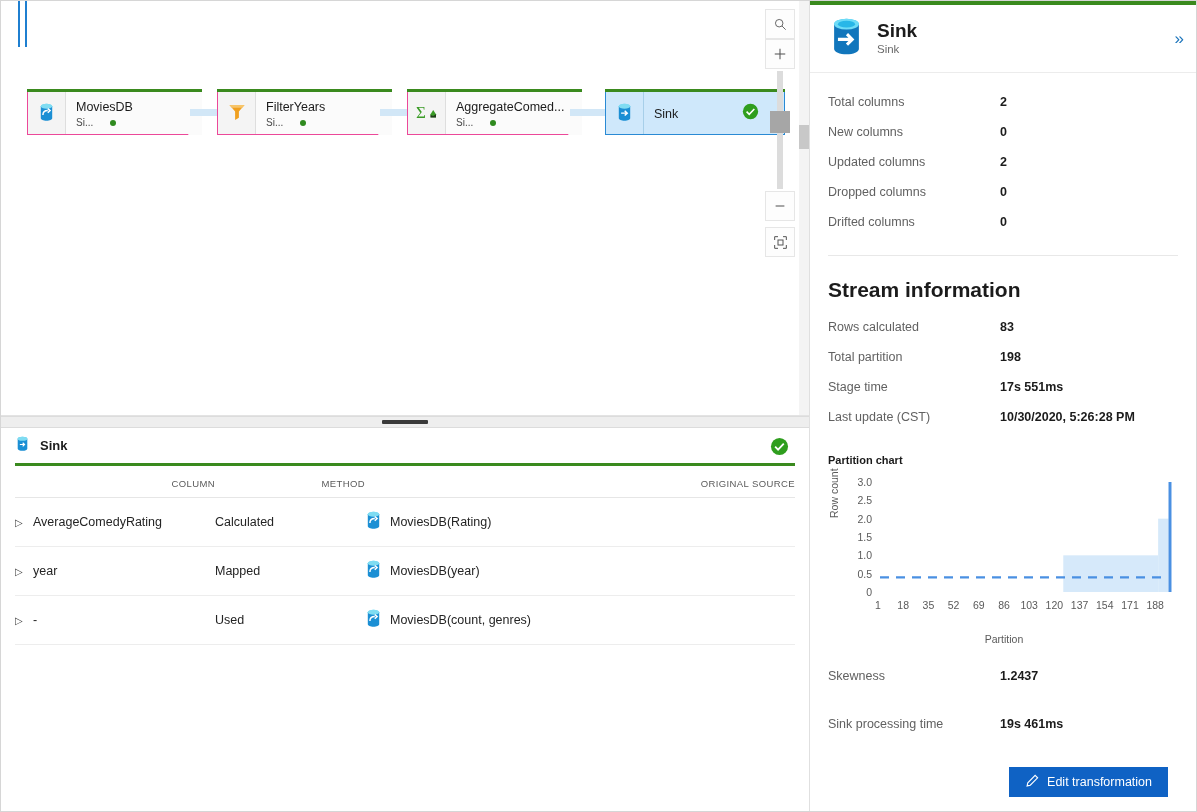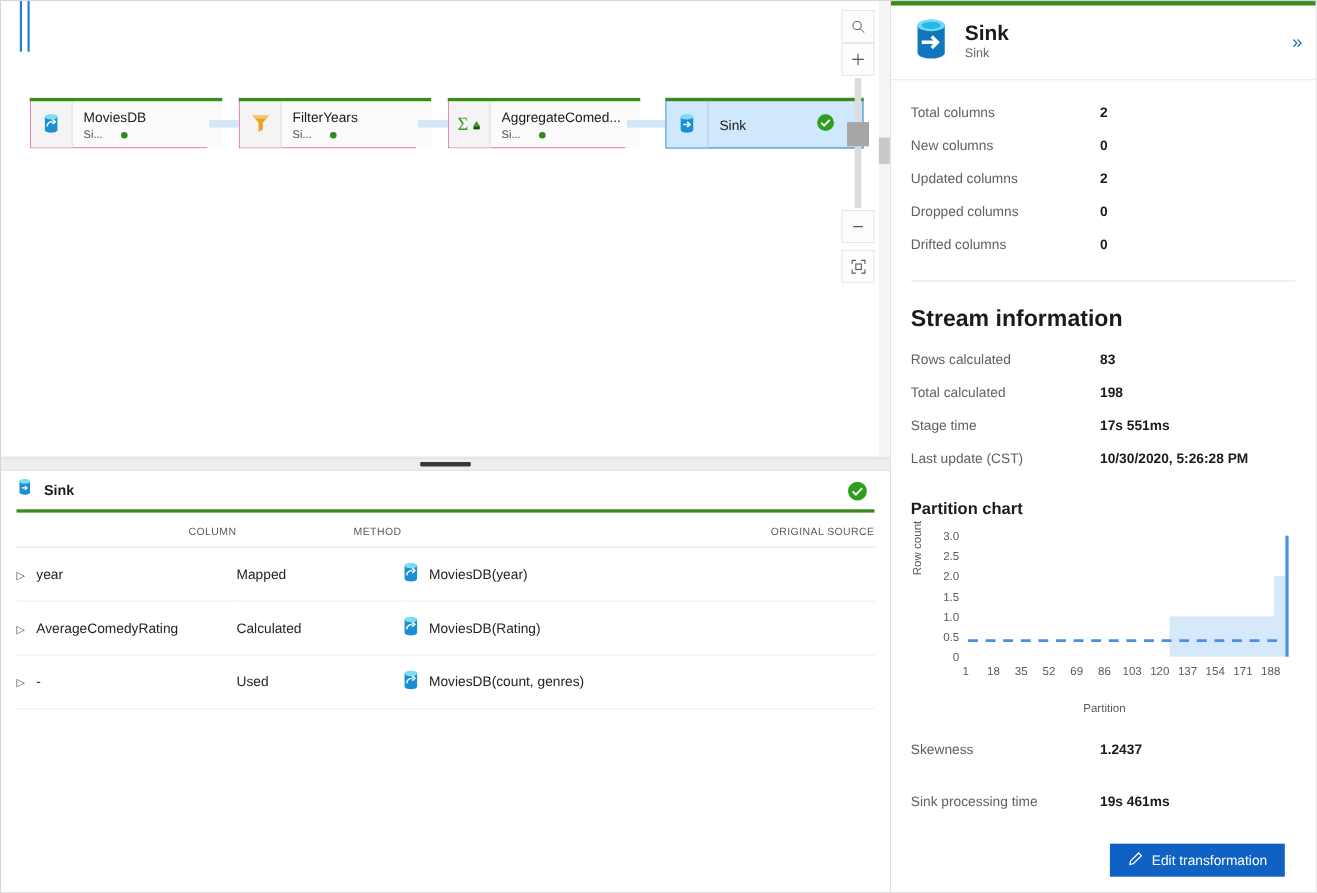--- a/index.html
+++ b/index.html
@@ -148,21 +148,21 @@
   }
   .rp-body { flex: 1; padding: 0 18px; overflow: hidden; position: relative; }
 
   .kv { display: flex; align-items: center; height: 30px; }
   .kv .k { width: 172px; font-size: 12.5px; color: #616161; }
   .kv .v { font-size: 12.5px; color: #1b1b1b; font-weight: bold; }
 
   .kvblock { margin-top: 14px; }
   .hr { height: 1px; background: #e8e8e8; margin: 18px 0 0 0; }
   .sect-title { font-size: 21px; font-weight: bold; color: #1b1b1b; margin: 22px 0 10px 0; }
-  .chart-title { font-size: 15px; font-weight: bold; color: #1b1b1b; margin: 22px 0 4px 0; }
+  .chart-title { font-size: 11px; font-weight: bold; color: #1b1b1b; margin: 22px 0 4px 0; }
 
   
   .chartwrap { position: relative; width: 352px; height: 175px; }
   .ylabel {
     position: absolute; left: 0px; top: 48px;
     font-size: 10.5px; color: #5a5a5a;
     transform: rotate(-90deg); transform-origin: left top;
     white-space: nowrap;
   }
   .xlabel {
@@ -332,46 +332,46 @@
       <table class="grid">
         <thead>
           <tr>
             <th class="col1">COLUMN</th>
             <th class="col2">METHOD</th>
             <th class="col3">ORIGINAL SOURCE</th>
           </tr>
         </thead>
         <tbody id="tbody">
             <tr>
+              <td><span class="expander">▷</span><span>AverageComedyRating</span></td>
+              <td><span>Calculated</span></td>
+              <td>
+                <span class="srccell">
+                  <span><svg width="17" height="19" viewBox="0 0 16 18">
+                      <ellipse cx="8" cy="3.1" rx="5.4" ry="2.3" fill="#6fdcf7"></ellipse>
+                      <path d="M2.6 3.1v11.3c0 1.3 2.4 2.3 5.4 2.3s5.4-1 5.4-2.3V3.1" fill="#1b8fd4"></path>
+                      <ellipse cx="8" cy="3.1" rx="5.4" ry="2.3" fill="#7fdcf2"></ellipse>
+                      <path d="M4.6 11.4c0-2.6 2-4.2 4.6-4.2M9.2 5.2l2.2 2-2.2 2" fill="none" stroke="#fff" stroke-width="1.4"></path>
+                    </svg></span>
+                  <span>MoviesDB(Rating)</span>
+                </span>
+              </td>
+            </tr>
+            <tr>
               <td><span class="expander">▷</span><span>year</span></td>
               <td><span>Mapped</span></td>
               <td>
                 <span class="srccell">
                   <span><svg width="17" height="19" viewBox="0 0 16 18">
                       <ellipse cx="8" cy="3.1" rx="5.4" ry="2.3" fill="#6fdcf7"></ellipse>
                       <path d="M2.6 3.1v11.3c0 1.3 2.4 2.3 5.4 2.3s5.4-1 5.4-2.3V3.1" fill="#1b8fd4"></path>
                       <ellipse cx="8" cy="3.1" rx="5.4" ry="2.3" fill="#7fdcf2"></ellipse>
                       <path d="M4.6 11.4c0-2.6 2-4.2 4.6-4.2M9.2 5.2l2.2 2-2.2 2" fill="none" stroke="#fff" stroke-width="1.4"></path>
                     </svg></span>
                   <span>MoviesDB(year)</span>
-                </span>
-              </td>
-            </tr>
-            <tr>
-              <td><span class="expander">▷</span><span>AverageComedyRating</span></td>
-              <td><span>Calculated</span></td>
-              <td>
-                <span class="srccell">
-                  <span><svg width="17" height="19" viewBox="0 0 16 18">
-                      <ellipse cx="8" cy="3.1" rx="5.4" ry="2.3" fill="#6fdcf7"></ellipse>
-                      <path d="M2.6 3.1v11.3c0 1.3 2.4 2.3 5.4 2.3s5.4-1 5.4-2.3V3.1" fill="#1b8fd4"></path>
-                      <ellipse cx="8" cy="3.1" rx="5.4" ry="2.3" fill="#7fdcf2"></ellipse>
-                      <path d="M4.6 11.4c0-2.6 2-4.2 4.6-4.2M9.2 5.2l2.2 2-2.2 2" fill="none" stroke="#fff" stroke-width="1.4"></path>
-                    </svg></span>
-                  <span>MoviesDB(Rating)</span>
                 </span>
               </td>
             </tr>
             <tr>
               <td><span class="expander">▷</span><span>-</span></td>
               <td><span>Used</span></td>
               <td>
                 <span class="srccell">
                   <span><svg width="17" height="19" viewBox="0 0 16 18">
                       <ellipse cx="8" cy="3.1" rx="5.4" ry="2.3" fill="#6fdcf7"></ellipse>
@@ -434,21 +434,21 @@
 
       <div class="hr"></div>
 
       <div class="sect-title">Stream information</div>
       <div id="streamstats">
           <div class="kv">
             <div class="k">Rows calculated</div>
             <div class="v">83</div>
           </div>
           <div class="kv">
-            <div class="k">Total calculated</div>
+            <div class="k">Total partition</div>
             <div class="v">198</div>
           </div>
           <div class="kv">
             <div class="k">Stage time</div>
             <div class="v">17s 551ms</div>
           </div>
           <div class="kv">
             <div class="k">Last update (CST)</div>
             <div class="v">10/30/2020, 5:26:28 PM</div>
           </div>

